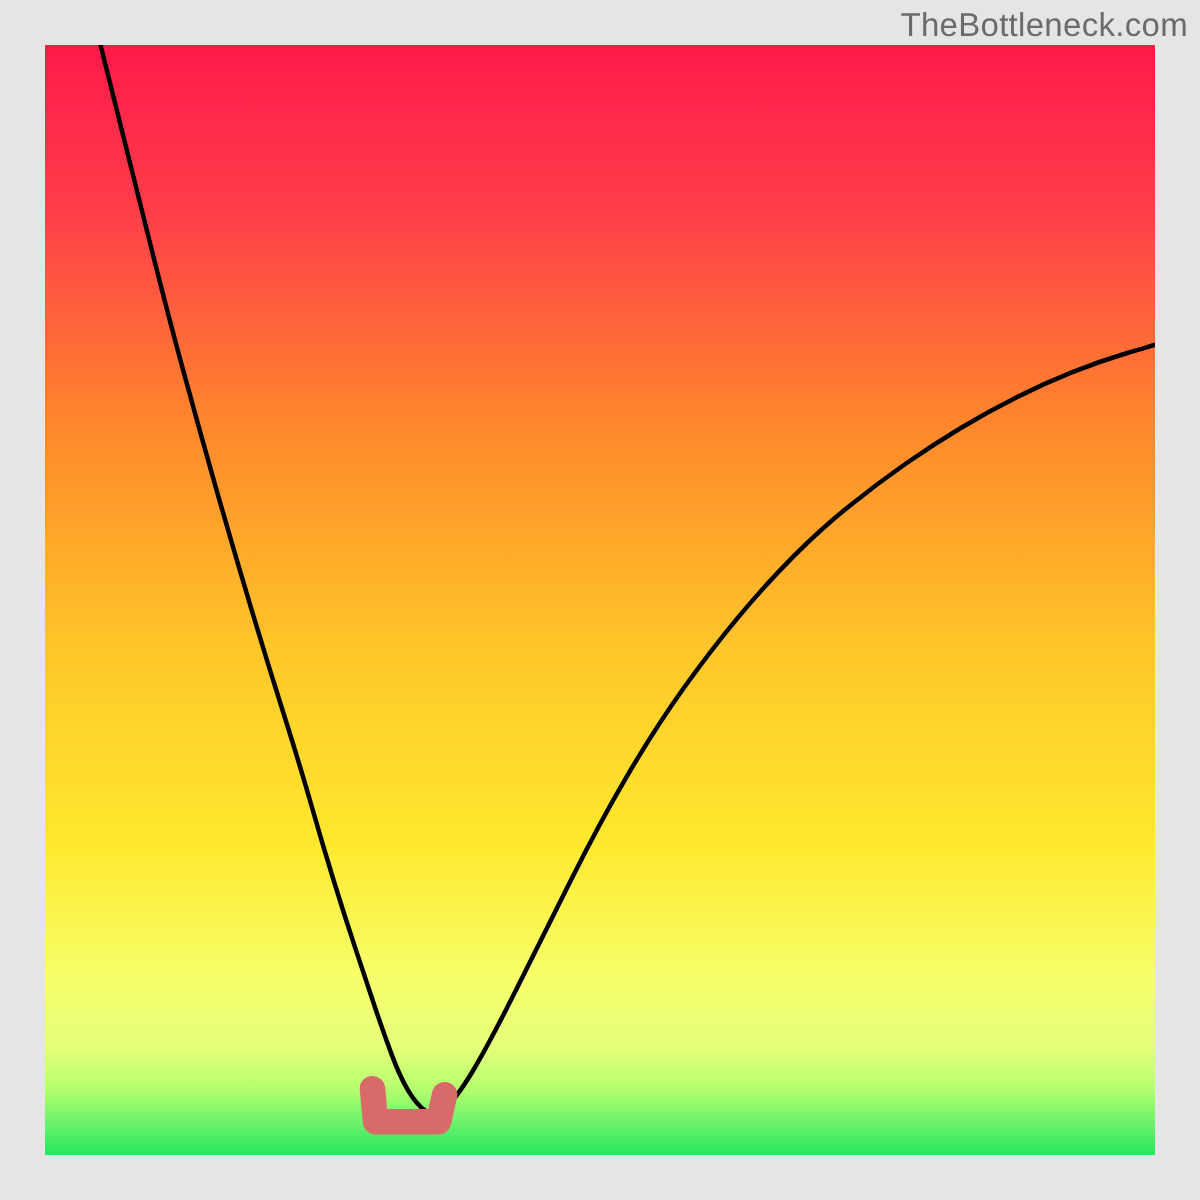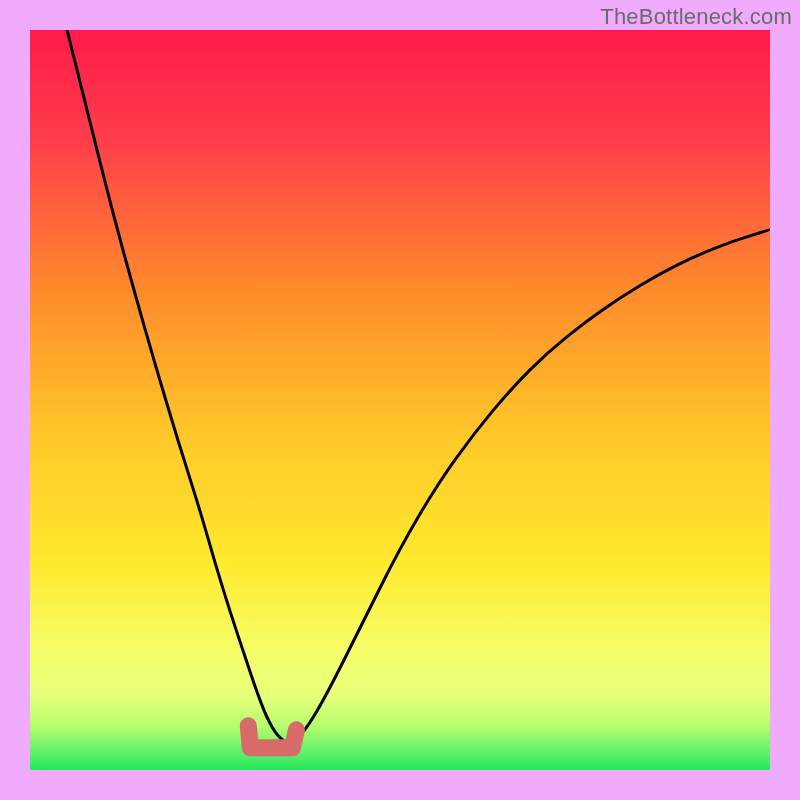--- a/index.html
+++ b/index.html
@@ -8,21 +8,21 @@
     width: 800px;
     height: 800px;
     background: #000;
     overflow: hidden;
     font-family: Arial, Helvetica, sans-serif;
   }
   .frame {
     position: absolute;
     left: 0; top: 0;
     width: 800px; height: 800px;
-    background: #f0abfc;
+    background: #e5e5e5;
     text-align: right;
   }
   .plot {
     position: absolute;
     left: 30px;
     top: 30px;
     width: 740px;
     height: 740px;
   }
   .watermark {

